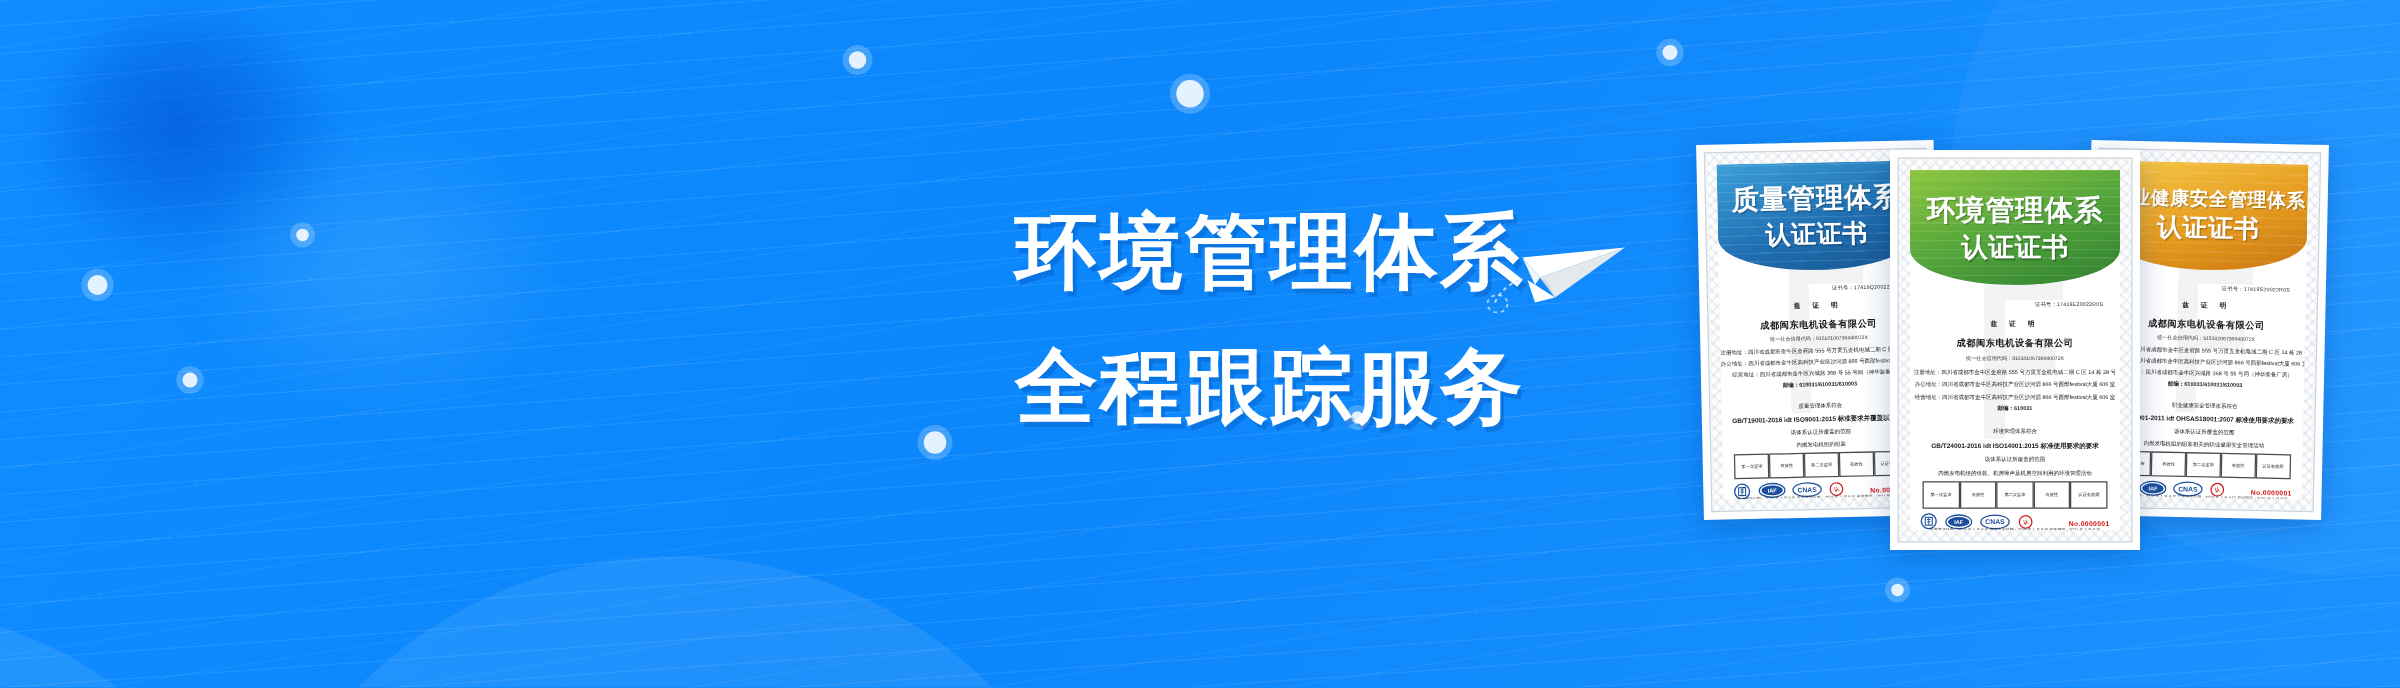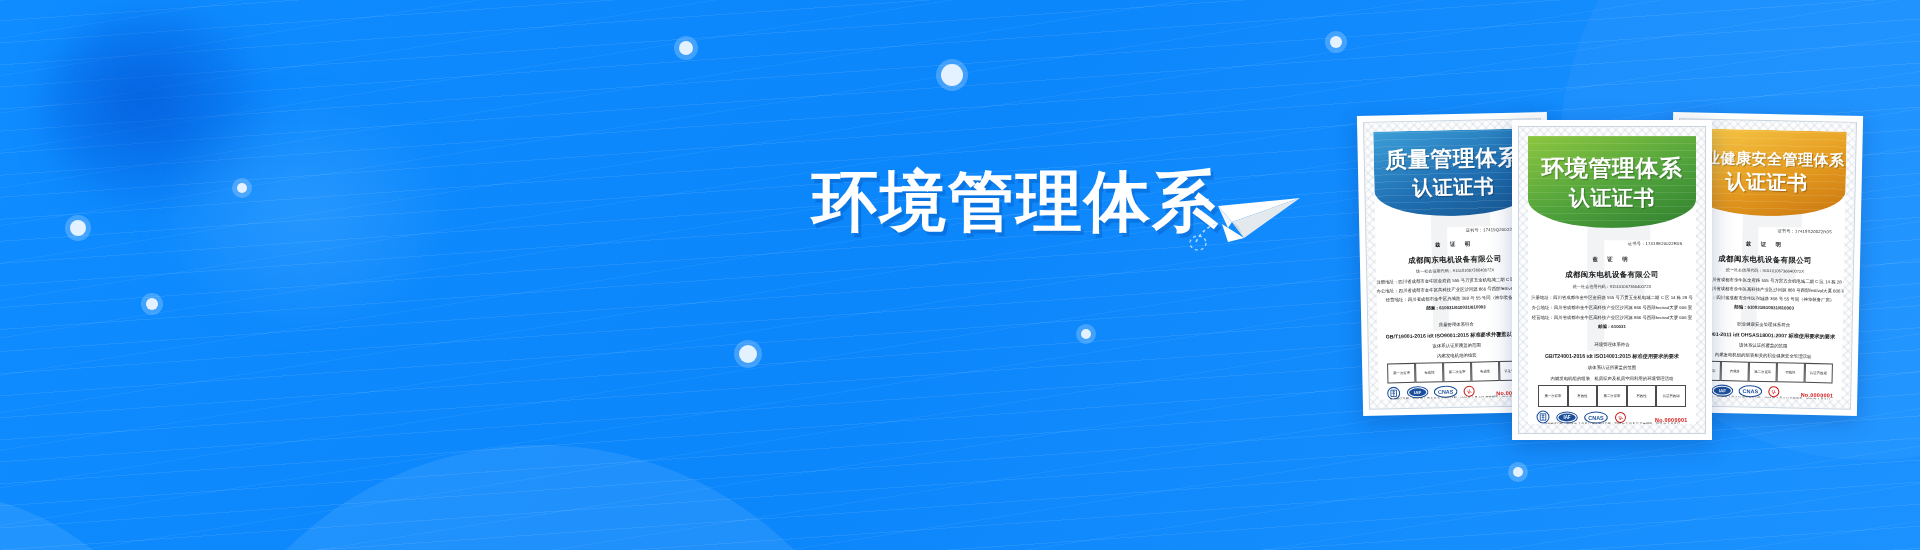--- a/index.html
+++ b/index.html
@@ -261,20 +261,21 @@
       <div class="dot" style="left: 237px; top: 183px; width: 10px; height: 10px;"></div>
       <div class="dot" style="left: 70px; top: 220px; width: 16px; height: 16px;"></div>
       <div class="dot" style="left: 146px; top: 298px; width: 12px; height: 12px;"></div>
       <div class="dot" style="left: 739px; top: 345px; width: 18px; height: 18px;"></div>
       <div class="dot" style="left: 1081px; top: 329px; width: 10px; height: 10px;"></div>
       <div class="dot" style="left: 1513px; top: 467px; width: 10px; height: 10px;"></div>
     </div>
 
   <div class="headline">
     <div class="hl-line first">环境管理体系</div>
+    <div class="hl-line second">全程跟踪服务</div>
   </div>
 
   <svg class="plane" viewBox="0 0 120 80">
     <path d="M8 66 q6 -13 20 -18" stroke="#cfe6ff" stroke-width="1.6" fill="none" stroke-dasharray="3 3" opacity=".85"></path>
     <ellipse cx="10" cy="67" rx="8" ry="7" stroke="#cfe6ff" stroke-width="1.4" fill="none" stroke-dasharray="3 3" opacity=".8"></ellipse>
     <path d="M30 30 L112 22 L44 46 Z" fill="#ffffff"></path>
     <path d="M44 46 L112 22 L56 62 Z" fill="#e4e9ee"></path>
     <path d="M30 30 L44 46 L40 52 Z" fill="#f4f7fa"></path>
     <path d="M34 48 L56 62 L40 66 Z" fill="#ffffff"></path>
     <path d="M44 46 L56 62 L50 50 Z" fill="#cdd4db"></path>

